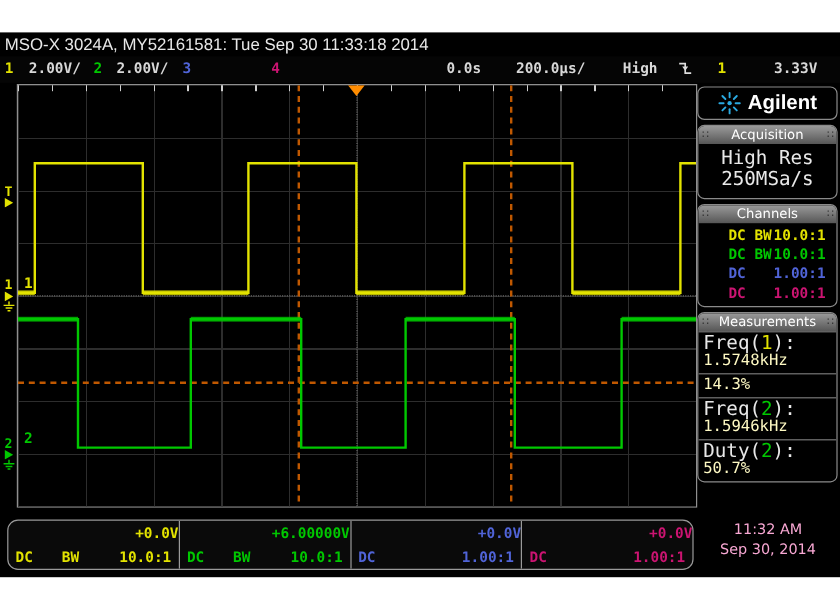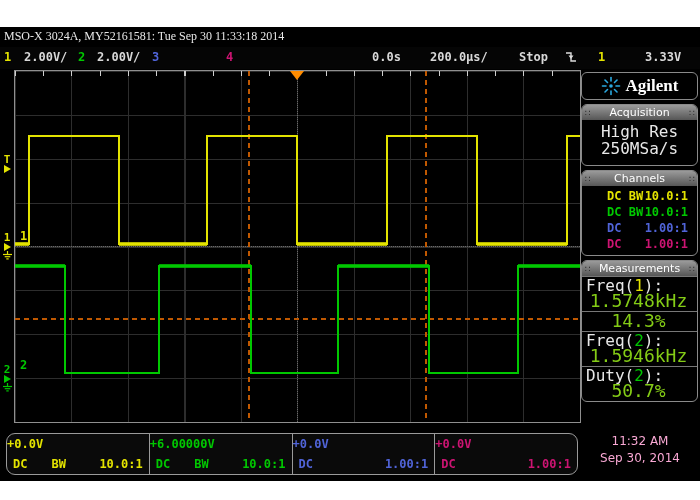--- a/index.html
+++ b/index.html
@@ -1,22 +1,22 @@
 <!DOCTYPE html>
 <html><head>
 <meta charset="utf-8">
 <style>
   html,body{margin:0;padding:0;background:#fff;}
   .stage{position:relative;width:700px;height:500px;background:#fff;overflow:hidden;
          font-family:"DejaVu Sans Mono","Liberation Mono",monospace;}
   .app{position:absolute;left:0;top:27px;width:700px;height:454px;background:#000;}
 
   
-  .titlebar{position:absolute;left:4px;top:2px;color:#e8e8e8;font-size:12px;
-            font-family:Liberation Serif, serif;letter-spacing:0;}
+  .titlebar{position:absolute;left:4px;top:2px;color:#e8e8e8;font-size:14px;
+            font-family:Liberation Sans, sans-serif;letter-spacing:0;}
 
   
   .statusbar{position:absolute;left:0;top:20px;width:700px;height:22px;background:#050505;
              font-size:12px;font-weight:bold;}
   .statusbar span{position:absolute;top:3px;}
   .c1{color:#e3e300}.c2{color:#00c800}.c3{color:#5064d8}.c4{color:#cc1472}
   .wht{color:#d8d8d8}
   .trig-glyph{position:absolute;top:4px;}
 
   
@@ -36,42 +36,42 @@
   
   .gutter-marker{position:absolute;left:0;width:14px;text-align:center;font-size:11px;
                  font-weight:bold;line-height:10px;}
   .gutter-marker svg{display:block;margin:0 auto;}
 
   
   .sidebar{position:absolute;left:581px;top:45px;width:117px;}
   .sbox{background:#000;border:1px solid #8a8a8a;border-radius:6px;margin-bottom:4px;
         overflow:hidden;}
   .logo-box{height:26px;display:flex;align-items:center;justify-content:center;gap:5px;}
-  .brand{color:#fff;font-family:Liberation Serif, serif;
+  .brand{color:#fff;font-family:Liberation Sans, sans-serif;
          font-weight:bold;font-size:17px;}
   .shead{height:15px;background:linear-gradient(#9a9a9a,#565656);color:#fff;
          font-family:"DejaVu Sans","Liberation Sans",sans-serif;font-size:11px;
          display:flex;align-items:center;justify-content:space-between;padding:0 3px;}
   .shead .grip{color:#2e2e2e;font-size:9px;letter-spacing:-1px;}
   .acq-body{padding:3px 0 8px;text-align:center;color:#e8e8e8;font-size:16px;line-height:17px;}
   .chan-row{display:flex;justify-content:space-between;padding:0 9px;font-size:12px;
             font-weight:bold;line-height:16px;margin-left:16px;}
   .chan-body{padding:2px 0 3px;}
   .meas-block{border-top:1px solid #777;padding:1px 4px 2px;}
   .meas-block:first-of-type{border-top:none;}
   .meas-label{color:#e8e8e8;font-size:16px;line-height:15px;}
-  .meas-value{color:#84cc16;font-size:18px;text-align:center;line-height:16px;padding-right:2px;}
+  .meas-value{color:#fef9c3;font-size:13px;text-align:left;line-height:16px;padding-right:2px;}
 
   
   .bottombar{position:absolute;left:0;top:404px;width:700px;height:46px;}
   .ch-strip{position:absolute;left:6px;top:2px;width:570px;height:40px;display:flex;
             border:1px solid #9a9a9a;border-radius:9px;background:#0a0a0a;overflow:hidden;}
   .ch-box{flex:1;border-left:1px solid #9a9a9a;position:relative;font-weight:bold;font-size:12px;}
   .ch-box:first-child{border-left:none;}
-  .ch-offset{text-align:left;margin-top:3px;}
+  .ch-offset{text-align:right;margin-top:3px;}
   .ch-row2{position:absolute;left:6px;right:6px;bottom:3px;display:flex;}
   .ch-row2 .bw{margin-left:24px;text-align:right;}
   .ch-row2 .probe{margin-left:auto;}
   .clock{position:absolute;left:582px;top:2px;width:116px;text-align:center;color:#f9a8d4;
          font-size:12px;font-family:"DejaVu Sans","Liberation Sans",sans-serif;line-height:17px;}
 </style>
 </head>
 <body>
 
 <div class="stage">
@@ -81,21 +81,21 @@
 
   <div class="statusbar">
     <span class="c1" style="left:4px">1</span>
     <span class="wht" style="left:24px">2.00V/</span>
     <span class="c2" style="left:78px">2</span>
     <span class="wht" style="left:97px">2.00V/</span>
     <span class="c3" style="left:152px">3</span>
     <span class="c4" style="left:226px">4</span>
     <span class="wht" style="left:372px">0.0s</span>
     <span class="wht" style="left:430px">200.0μs/</span>
-    <span class="wht" style="left:519px">Stop</span>
+    <span class="wht" style="left:519px">High</span>
     <span class="trig-glyph" style="left:564px">
       <svg width="14" height="14" viewBox="0 0 14 14">
         <polyline points="2,3 7,3 7,11 12,11" fill="none" stroke="#ddd" stroke-width="1.4"></polyline>
         <polygon points="4.5,5.5 9.5,5.5 7,9" fill="#ddd"></polygon>
       </svg>
     </span>
     <span class="c1" style="left:598px">1</span>
     <span class="wht" style="left:645px">3.33V</span>
   </div>
 

